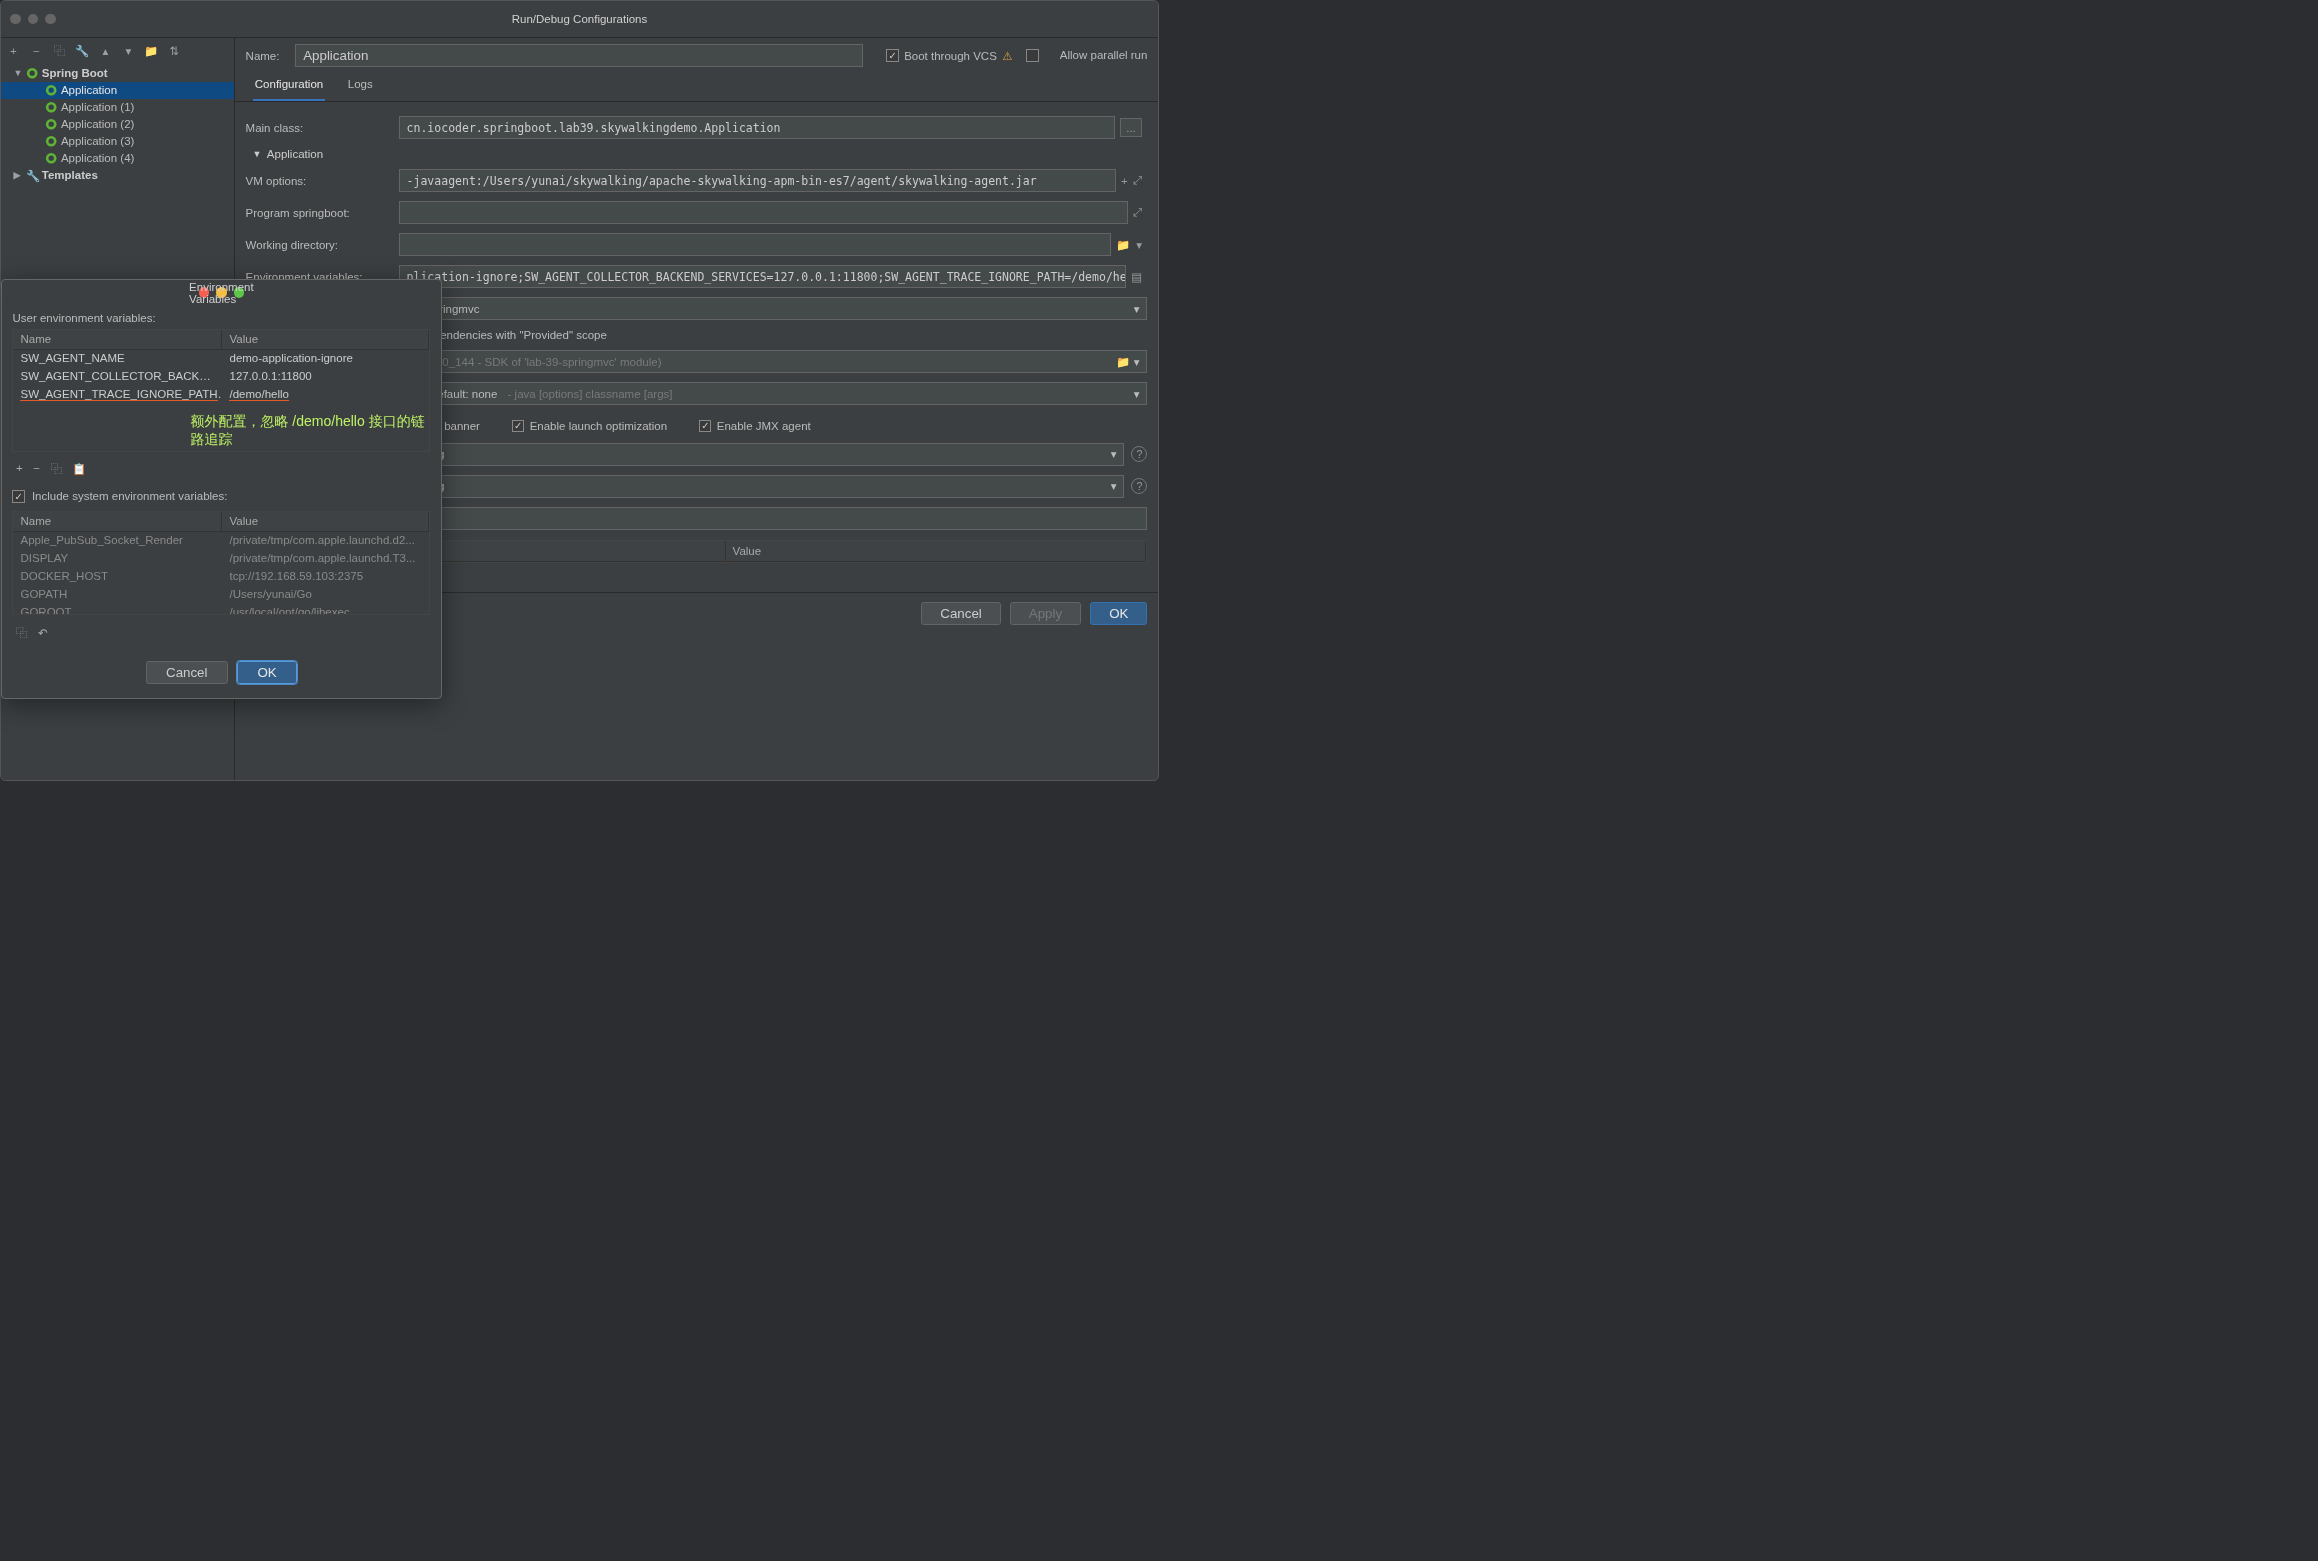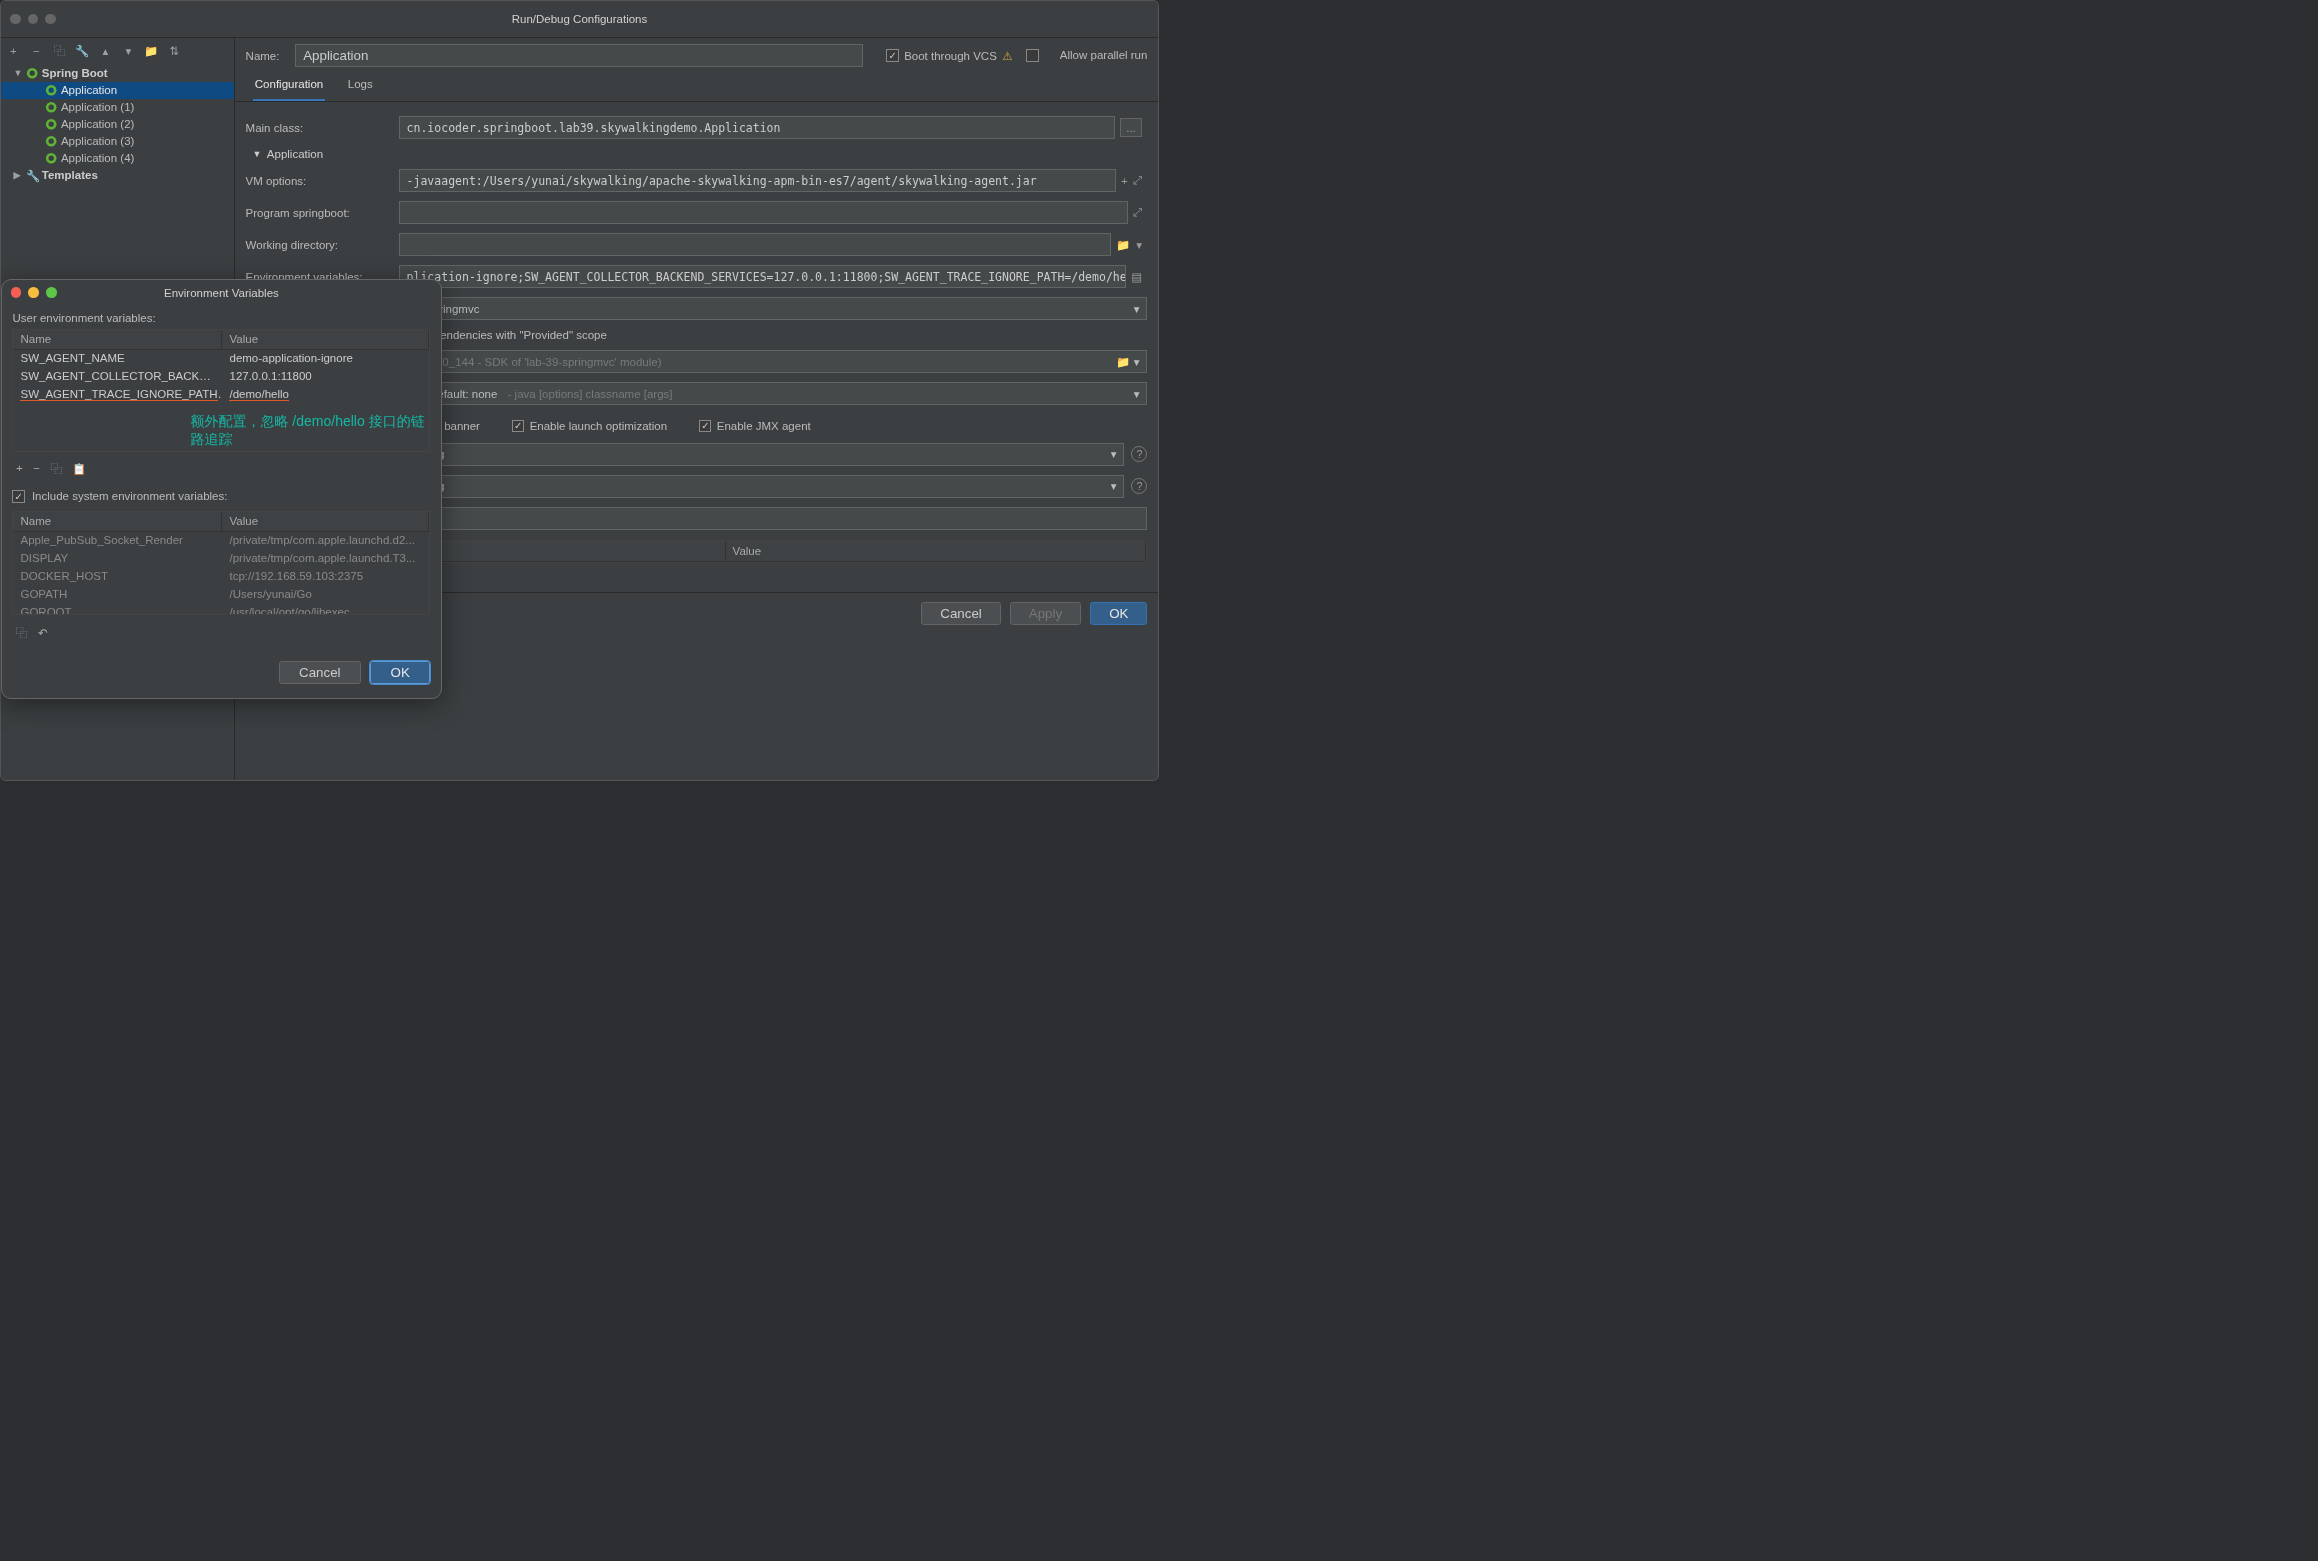--- a/index.html
+++ b/index.html
@@ -46,42 +46,42 @@
 .ptable .phead { display: flex; background: #3e4244; height: 21px; border-bottom: 0.9px solid #333; }
 .ptable .phead div { padding: 3.5px 7px; color: #aaa; border-right: 0.9px solid #333; }
 .ptable .pbody { height: 62px; display: flex; flex-direction: column; align-items: center; justify-content: center; color: #aaa; gap: 5.3px; }
 .addparam { color: #5b96cf; cursor: pointer; }
 .addparam .k { color: #888; }
 .bottombar { display: flex; align-items: center; justify-content: flex-start; height: 41px; padding: 0 10.6px; gap: 7px; border-top: 0.9px solid #2a2a2a; }
 .bottombar .btn { height: 23px; padding: 0 18px; background: #4b4f51; border: 0.9px solid #646464; color: #ccc; cursor: pointer; border-radius: 2.7px; }
 .bottombar .btn.primary { background: #345f8a; border-color: #3572b0; color: #e6e6e6; }
 .bottombar .btn.disabled { color: #777; }
 .bottombar .help { width: 19.5px; height: 19.5px; border-radius: 50%; background: #4e5254; border: 0.9px solid #666; display: inline-flex; align-items: center; justify-content: center; color: #aaa; cursor: pointer; }
-.modal { position: absolute; left: 0.9px; top: 279px; width: 441px; height: 420px; background: #3b3f41; border: 0.9px solid #666; border-radius: 10px; display: flex; flex-direction: column; box-shadow: 0 5.3px 27px rgba(0,0,0,0.4); }
+.modal { position: absolute; left: 0.9px; top: 279px; width: 441px; height: 420px; background: #3b3f41; border: 0.9px solid #666; border-radius: 4px; display: flex; flex-direction: column; box-shadow: 0 5.3px 27px rgba(0,0,0,0.4); align-items: center; }
 .modal .mtitle { height: 25px; display: flex; align-items: center; padding: 0 9px; position: relative; }
 .modal .mtraffic { display: flex; gap: 7px; }
 .modal .mtraffic .d1 { width: 10.6px; height: 10.6px; border-radius: 50%; }
 .red { background: #f55e50; }
 .yellow { background: #f7bd3f; }
 .green { background: #5dc847; }
 .modal .mtitlelbl { position: absolute; left: 50%; transform: translateX(-50%); color: #d0d0d0; }
 .modal-body { flex: 1; padding: 7px 10.6px; display: flex; flex-direction: column; gap: 5.3px; overflow: hidden; }
 .sect-label { color: #bbb; }
 .envtable { border: 0.9px solid #444; }
 .envtable .thead { display: flex; background: #3e4244; height: 19.5px; border-bottom: 0.9px solid #333; }
 .envtable .thead div { padding: 2.7px 7px; color: #aaa; border-right: 0.9px solid #333; }
 .envtable .thead .c1 { width: 209px; }
 .envtable .thead .c2 { flex: 1; }
 .envtable .trow { display: flex; height: 18px; padding: 1.8px 0; }
 .envtable .trow div { padding: 0 7px; color: #ccc; white-space: nowrap; overflow: hidden; text-overflow: ellipsis; }
 .envtable .trow .c1 { width: 209px; }
 .envtable .trow .c2 { flex: 1; }
 .envtable .trow.muted div { color: #8a8a8a; }
 .underline { border-bottom: 1.8px solid #e05a2a; display: inline-block; }
-.annotation { color: #14b8a6; font-size: 14px; padding: 9px 0 1.8px 177px; }
+.annotation { color: #bef264; font-size: 14px; padding: 9px 0 1.8px 177px; }
 .env-toolbar { display: flex; gap: 10.6px; padding: 5.3px 3.5px; color: #aaa; }
 .env-toolbar span { cursor: pointer; }
 .incrow { display: flex; align-items: center; gap: 7px; padding: 3.5px 0; }
 .systable { border: 0.9px solid #444; flex: 1; overflow: hidden; display: flex; flex-direction: column; }
 .srows { flex: 1; overflow: hidden; }
 .modal-buttons { display: flex; justify-content: flex-end; gap: 9px; padding: 9px 10.6px 14px; }
 .modal-buttons .mbtn { height: 23px; padding: 0 19.5px; background: #4b4f51; border: 0.9px solid #646464; color: #ccc; cursor: pointer; border-radius: 2.7px; }
 .modal-buttons .mbtn.primary { background: #345f8a; border-color: #5a9ad6; color: #e6e6e6; outline: 1.8px solid #4b8bc9; }
 .pmtoolbar { display: flex; gap: 10.6px; padding: 5.3px 7px; color: #9aa0a6; }
 .pmtoolbar span { cursor: pointer; font-size: 13.3px; }

